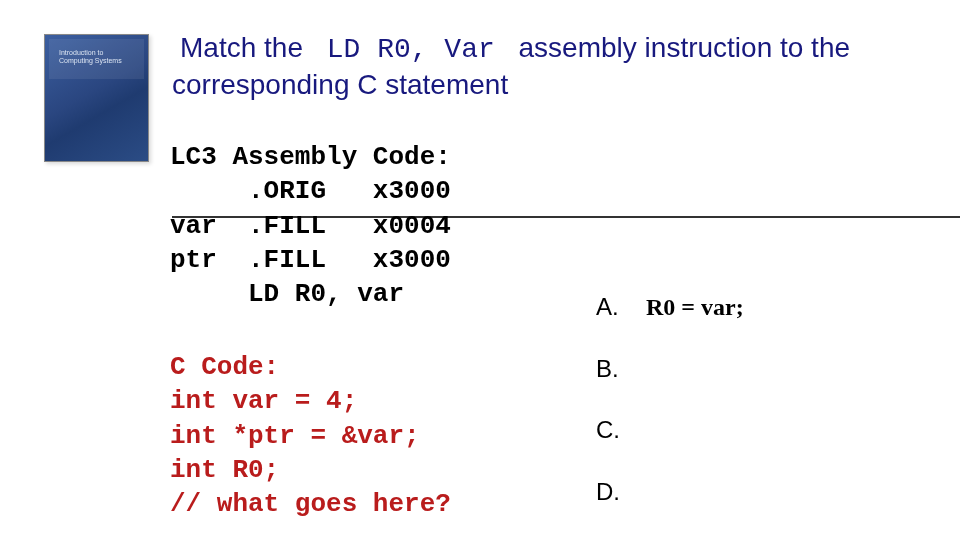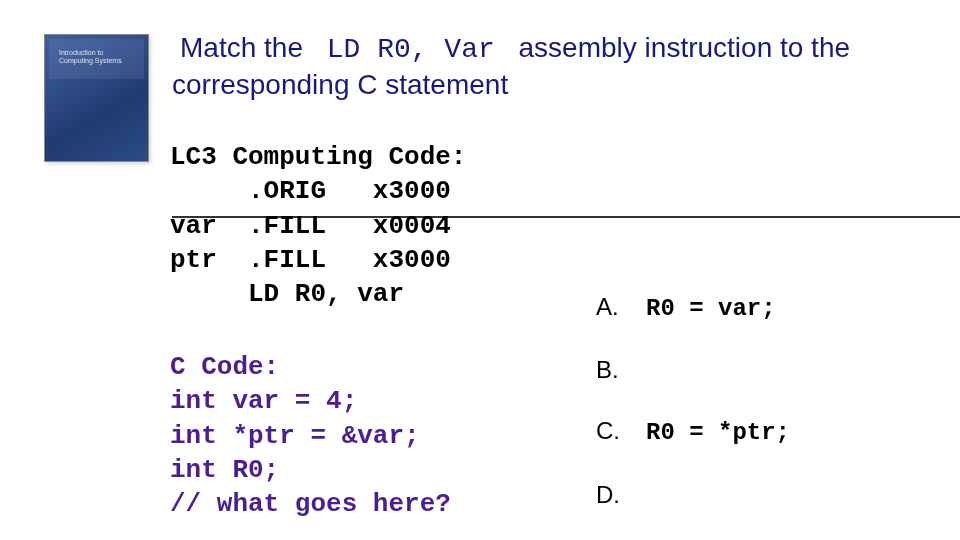--- a/index.html
+++ b/index.html
@@ -63,50 +63,50 @@
     line-height: 1.32;
     white-space: pre;
   }
   .c-block {
     position: absolute;
     left: 138px;
     top: 326px;
     font-family: "Courier New", Courier, monospace;
     font-size: 26px;
     font-weight: bold;
-    color: #4c1d95;
+    color: #b91c1c;
     line-height: 1.32;
     white-space: pre;
   }
   .answers {
     position: absolute;
     left: 556px;
     top: 248px;
     font-size: 24px;
     color:#000;
     line-height: 1.55;
   }
   .answers .row { display:flex; align-items:baseline; }
   .answers .letter { width: 34px; }
-  .answers .mono { font-family:Liberation Mono, monospace; font-weight:bold; }
+  .answers .mono { font-family:Liberation Serif, serif; font-weight:bold; }
 </style>
 </head>
 <body>
 
 <div class="thumb">
   <div class="thumb-label">Introduction to Computing Systems</div>
 </div>
 
 <div class="title-block">
   <span class="t-line">Match the </span><span class="t-line mono">LD R0, Var</span><span class="t-line"> assembly instruction to the corresponding C statement</span>
 </div>
 
 <div class="hr-line"></div>
 
-<div class="asm-block"><span>LC3 Computing Code:</span>
+<div class="asm-block"><span>LC3 Assembly Code:</span>
 <span>     .ORIG   x3000</span>
 <span>var  .FILL   x0004</span>
 <span>ptr  .FILL   x3000</span>
 <span>     LD R0, var</span></div>
 
 <div class="c-block"><span>C Code:</span>
 <span>int var = 4;</span>
 <span>int *ptr = &amp;var;</span>
 <span>int R0;</span>
 <span>// what goes here?</span></div>
@@ -114,21 +114,20 @@
 <div class="answers">
   <div class="row">
     <span class="letter">A.</span>
     <span class="mono">R0 = var;</span>
   </div>
   <div class="row">
     <span class="letter">B.</span>
   </div>
   <div class="row">
     <span class="letter">C.</span>
-    <span class="mono">R0 = *ptr;</span>
   </div>
   <div class="row">
     <span class="letter">D.</span>
   </div>
   <div class="row">
     <span class="letter">E.</span>
   </div>
 </div>
 
 </body></html>

